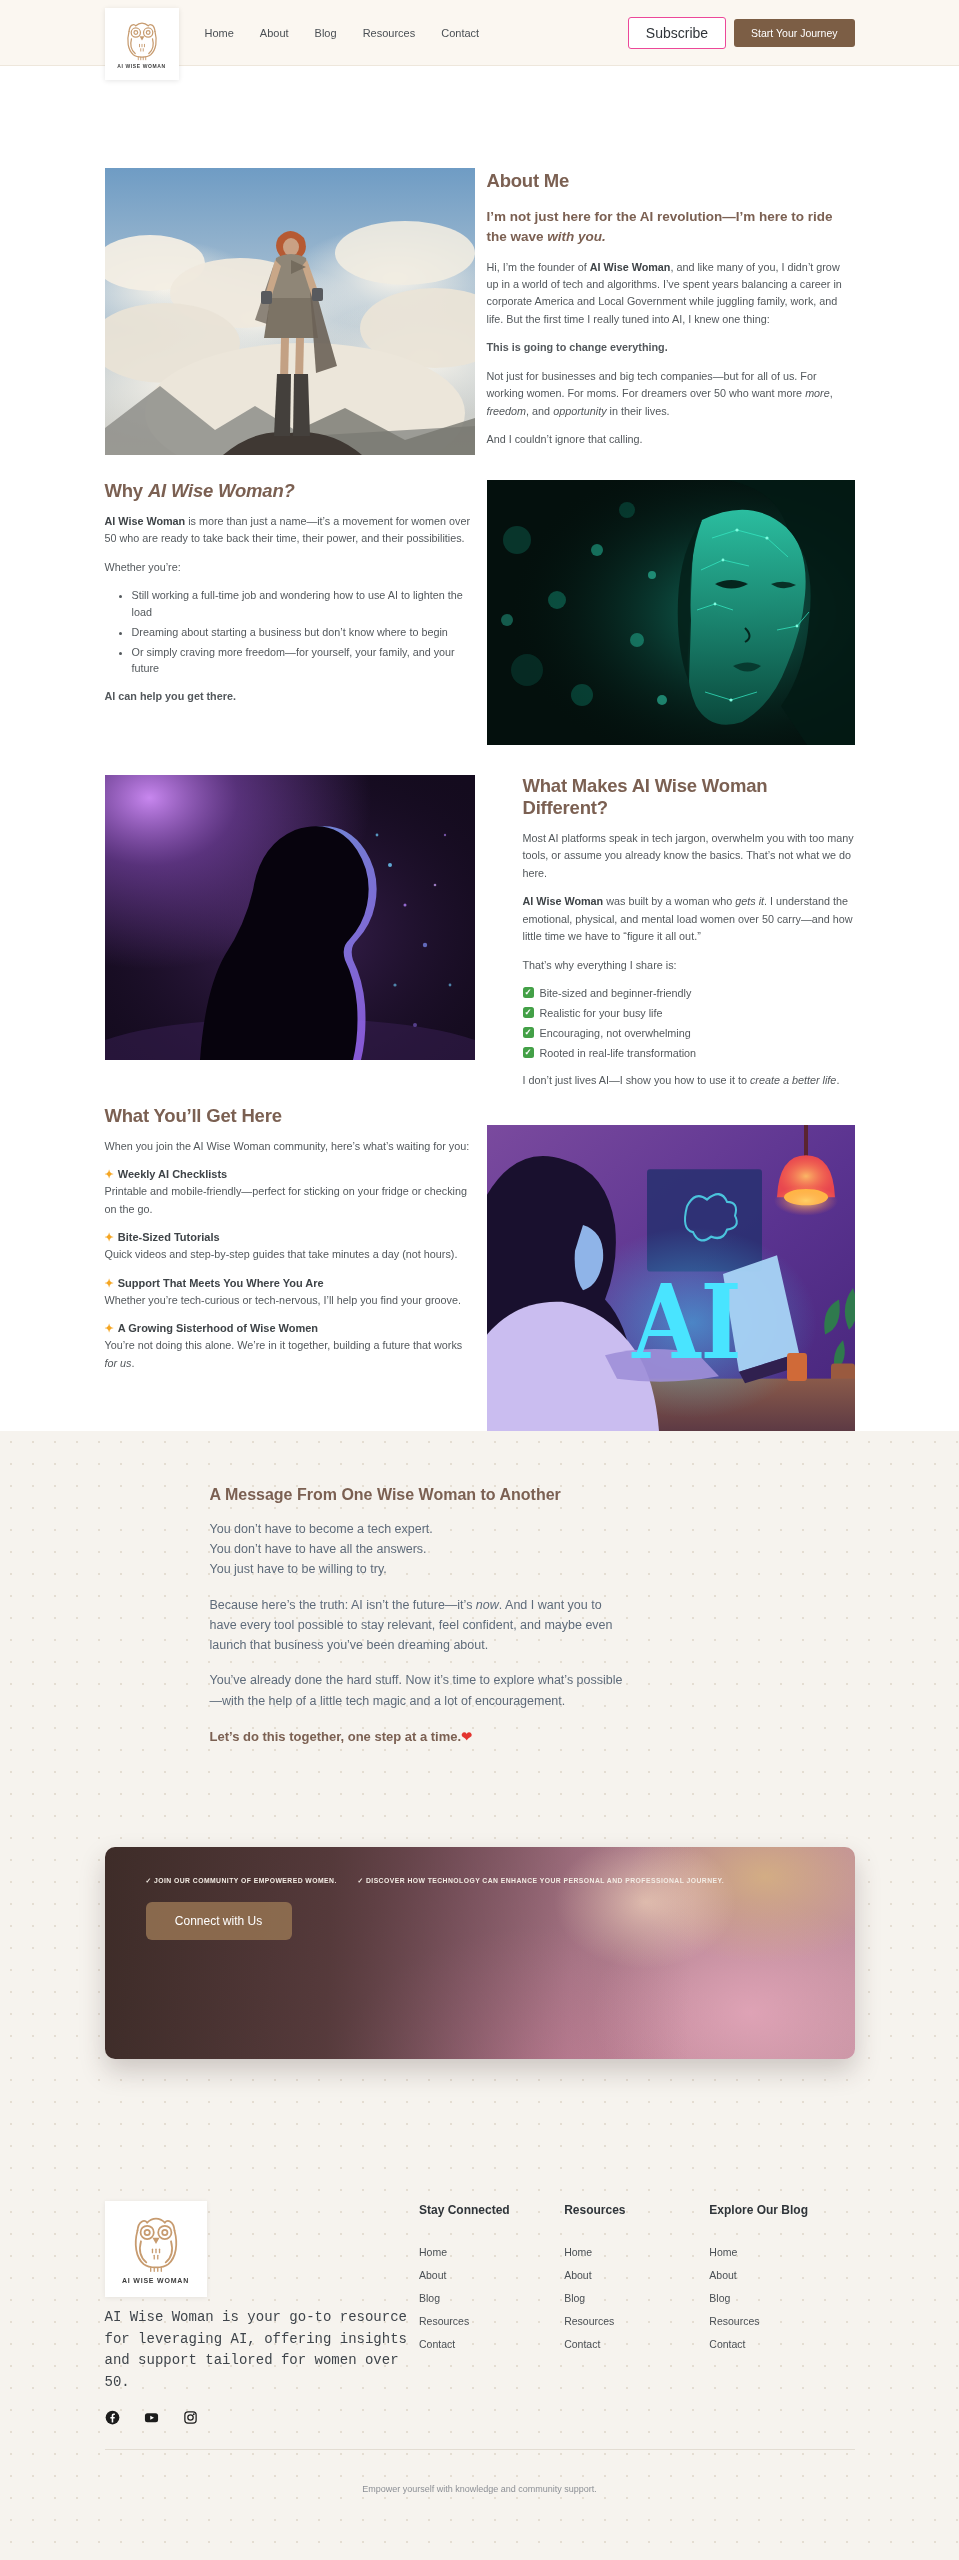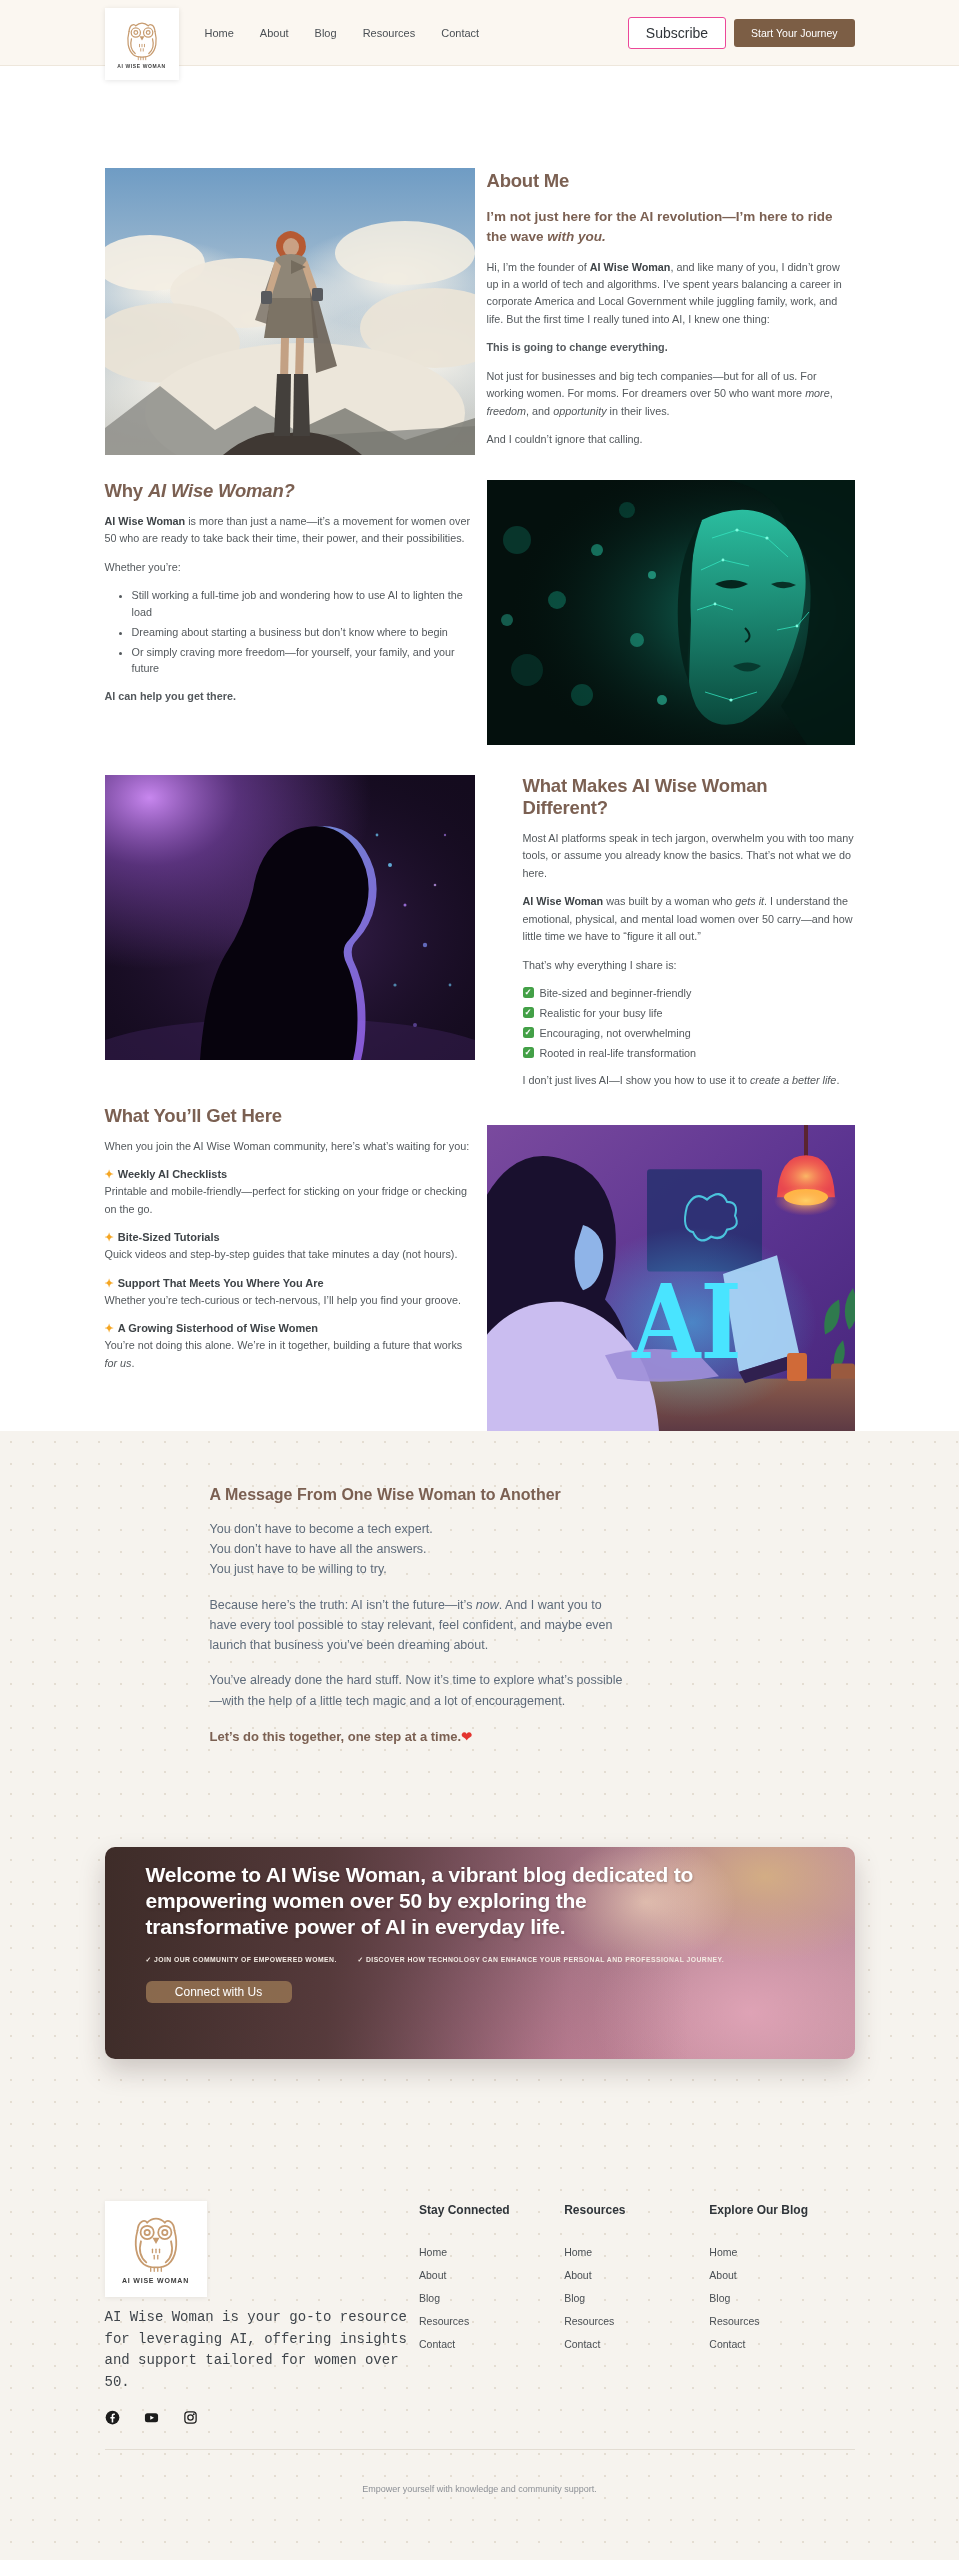--- a/index.html
+++ b/index.html
@@ -70,21 +70,21 @@
               linear-gradient(92deg, rgba(60,43,39,.96) 0%, rgba(77,52,52,.86) 30%, rgba(96,62,72,.55) 48%, rgba(120,75,95,.25) 62%, rgba(0,0,0,0) 78%),
               radial-gradient(130px 95px at 72% 26%, rgba(246,216,191,.8), rgba(246,216,191,0) 70%),
               radial-gradient(190px 120px at 88% 14%, rgba(215,179,129,.85), rgba(215,179,129,0) 72%),
               radial-gradient(210px 150px at 86% 78%, rgba(233,170,190,.75), rgba(233,170,190,0) 75%),
               radial-gradient(280px 210px at 58% 112%, rgba(216,140,165,.7), rgba(216,140,165,0) 75%),
               linear-gradient(120deg, #6d4a50 0%, #8a5e68 35%, #b2808f 62%, #c794a3 100%); }
   .banner h2 { color:#fff; font-size:21px; line-height:1.25; width:548px; margin:0; font-weight:700;
                letter-spacing:-.2px; text-shadow:0 1px 3px rgba(40,20,20,.4); }
   .banner-checks { margin-top:15px; font-size:6.8px; letter-spacing:.45px; color:#f3ece4; font-weight:700; }
   .bc-gap { display:inline-block; width:16px; }
-  .btn-connect { font-family:inherit; display:block; margin-top:17px; width:146px; height:22px; background:rgba(143,110,80,.93);
+  .btn-connect { font-family:inherit; display:block; margin-top:17px; width:146px; height:38px; background:rgba(143,110,80,.93);
                  color:#fff; font-size:12px; border:none; border-radius:6px; cursor:pointer; }
 
   
   .footer-inner { width:750px; margin:142px auto 0; display:flex; }
   .f-left { width:325px; }
   .f-logo-box { width:102px; height:96px; background:#fff; display:flex; flex-direction:column; align-items:center;
                 justify-content:center; gap:4px; box-shadow:0 1px 5px rgba(0,0,0,.07); cursor:pointer; }
   .f-logo-box svg { width:54px; height:60px; }
   .f-logo-text { font-size:7px; letter-spacing:.8px; color:#3c3c3c; font-weight:bold; }
   .f-desc { margin-top:10px; font-size:14px; line-height:1.55; color:#3f454b; width:312px;font-family:Liberation Mono, monospace; }
@@ -409,21 +409,20 @@
       <h2>A Message From One Wise Woman to Another</h2>
       <div class="mline">You don’t have to become a tech expert.</div>
       <div class="mline">You don’t have to have all the answers.</div>
       <div class="mline">You just have to be willing to try.</div>
       <p><span>Because here’s the truth: AI isn’t the future—it’s </span><em>now</em><span>. And I want you to have every tool possible to stay relevant, feel confident, and maybe even launch that business you’ve been dreaming about.</span></p>
       <p>You’ve already done the hard stuff. Now it’s time to explore what’s possible—with the help of a little tech magic and a lot of encouragement.</p>
       <p class="final"><span>Let’s do this together, one step at a time.</span><span class="heart">❤</span></p>
     </div>
 
     <section class="banner">
-      <h2>Welcome to AI Wise Woman, a vibrant blog dedicated to empowering women over 50 by exploring the transformative power of AI in everyday life.</h2>
       <div class="banner-checks">
         <span>✓</span>
         <span>JOIN OUR COMMUNITY OF EMPOWERED WOMEN.</span>
         <span class="bc-gap"></span>
         <span>✓</span>
         <span>DISCOVER HOW TECHNOLOGY CAN ENHANCE YOUR PERSONAL AND PROFESSIONAL JOURNEY.</span>
       </div>
       <button class="btn-connect">Connect with Us</button>
     </section>
 

